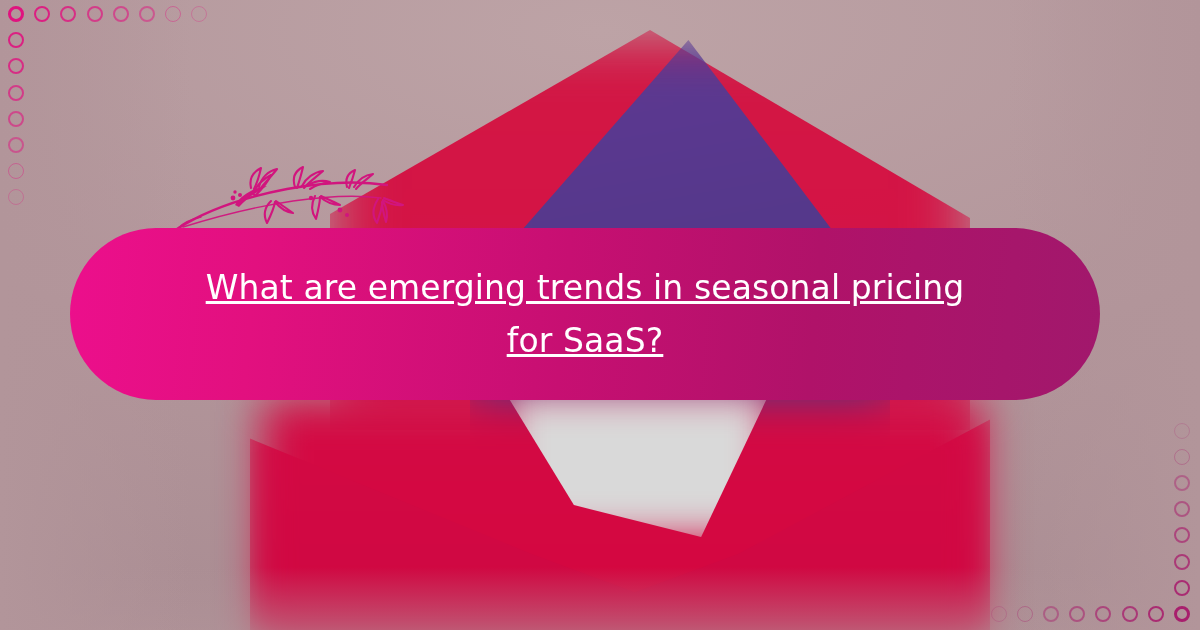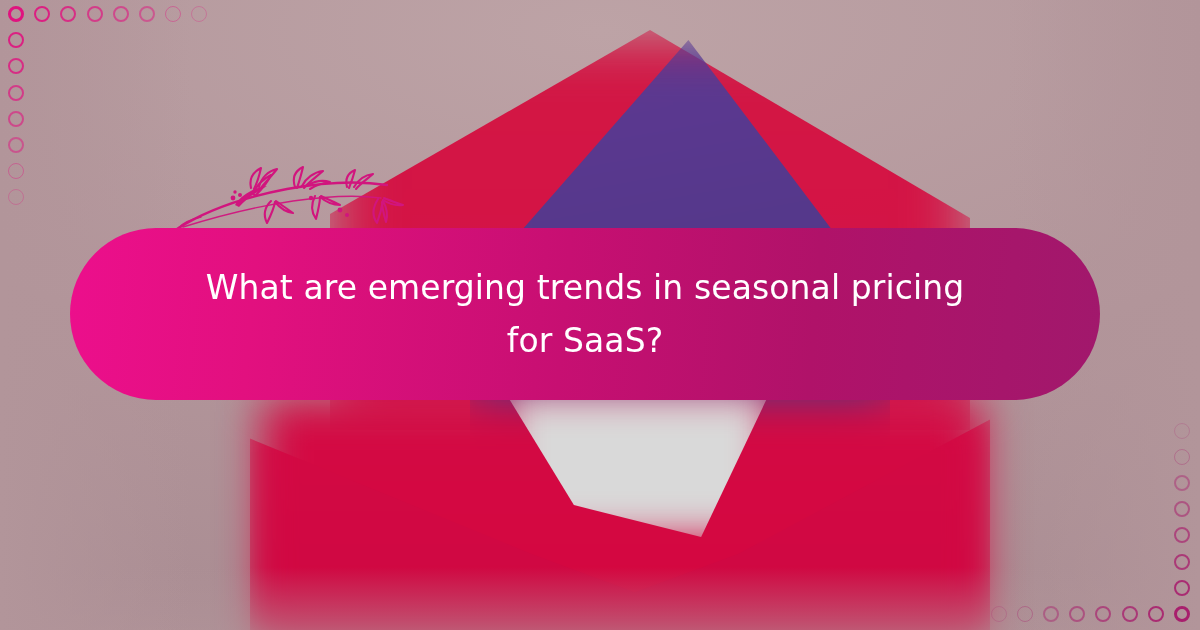--- a/index.html
+++ b/index.html
@@ -109,20 +109,21 @@
   #title-text{
     color:#ffffff;
     font-family:"DejaVu Sans", sans-serif;
     font-size:33px;
     font-weight:400;
     line-height:1.62;
     letter-spacing:.1px;
     text-align:center;
     max-width:830px;
     white-space:pre-line;
+    text-decoration:underline;
   }
 </style>
 </head>
 <body style="background: rgb(180, 150, 155);">
 
 <div id="photo-backdrop">
   <div class="tone"></div>
   <div class="flap"></div>
   <div class="card-inner"></div>
   <div class="body-left"></div>

